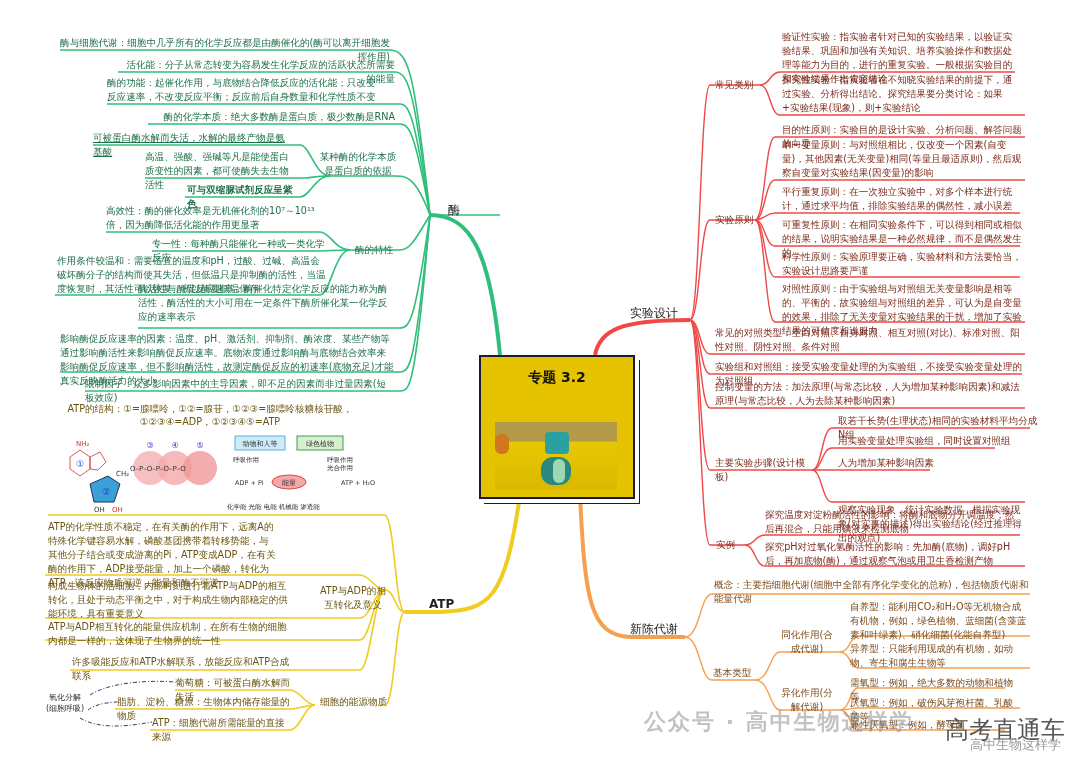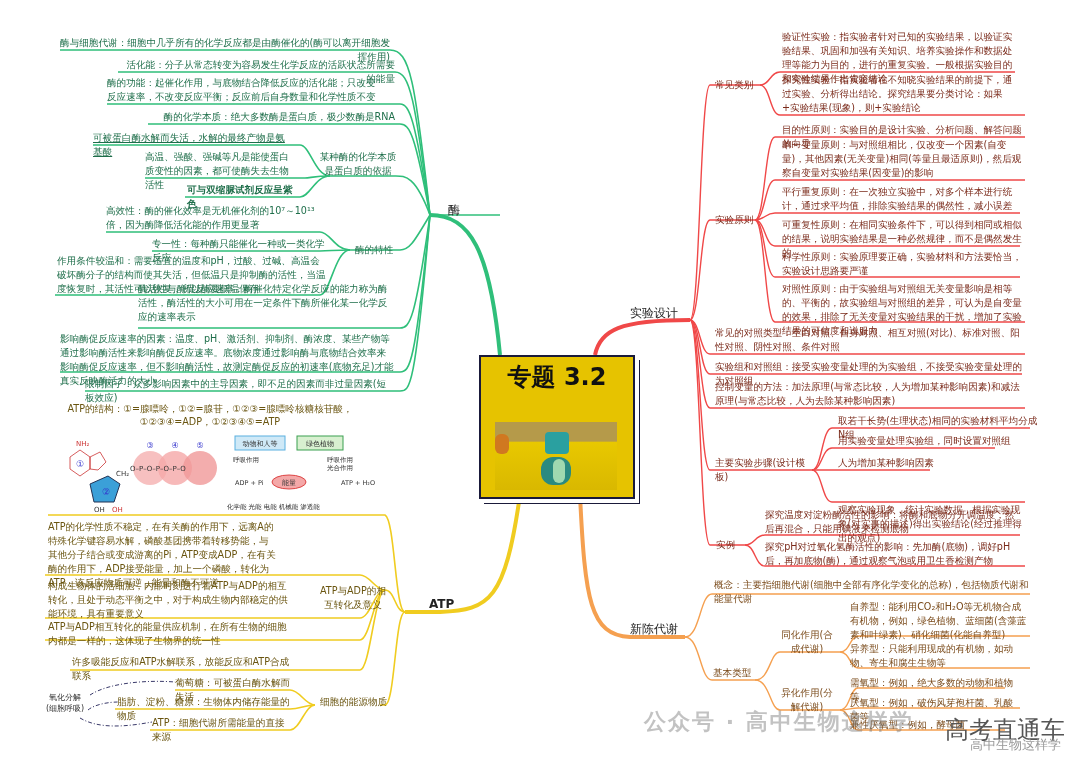--- a/index.html
+++ b/index.html
@@ -8,21 +8,21 @@
   .n{position:absolute;font-size:9.6px;line-height:14px;white-space:normal;}
   .g{color:#1e6e4a;}
   .r{color:#7a2a1a;}
   .o{color:#7a4a1a;}
   .y{color:#6a5510;}
   .ra{text-align:right;}
   .ca{text-align:center;}
   .branch{position:absolute;font-size:12px;color:#222;}
   .branch.bold{font-weight:bold;}
   .center{position:absolute;left:479px;top:355px;width:152px;height:140px;background:#e6c300;border:2px solid #1a1a3a;box-shadow:4px 4px 0 #fff,5px 5px 0 #1a1a3a;}
-  .center .t1,.center .t2{display:block;text-align:center;font-weight:bold;font-size:24px;color:#111;line-height:24px;}
+  .center .t1,.center .t2{display:block;text-align:center;font-weight:bold;font-size:14px;color:#111;line-height:24px;}
   .center .t1{margin-top:8px;}
   .cimg{position:absolute;left:14px;top:65px;width:122px;height:68px;background:linear-gradient(#b59a4a 0%,#b59a4a 28%,#e8c800 30%,#d9b800 100%);overflow:hidden;}
   .cimg .prot{position:absolute;left:50px;top:10px;width:24px;height:22px;background:#2aa0a0;border-radius:4px;}
   .cimg .prot2{position:absolute;left:46px;top:35px;width:30px;height:28px;background:#2a8a80;border-radius:12px;}
   .cimg .prot3{position:absolute;left:58px;top:37px;width:12px;height:24px;background:#9fd8b0;border-radius:6px;}
   .cimg .ch{position:absolute;left:0;top:12px;width:14px;height:20px;background:#d07820;border-radius:6px;}
   .watermark{position:absolute;font-size:22px;color:rgba(120,120,120,0.45);letter-spacing:2px;}
   .wm2{position:absolute;font-size:24px;color:#555;font-weight:normal;}
   .wm3{position:absolute;font-size:13px;color:#999;}
   .atp-struct{position:absolute;left:50px;top:402px;width:320px;font-size:9.6px;line-height:13px;color:#6a5510;text-align:center;}

